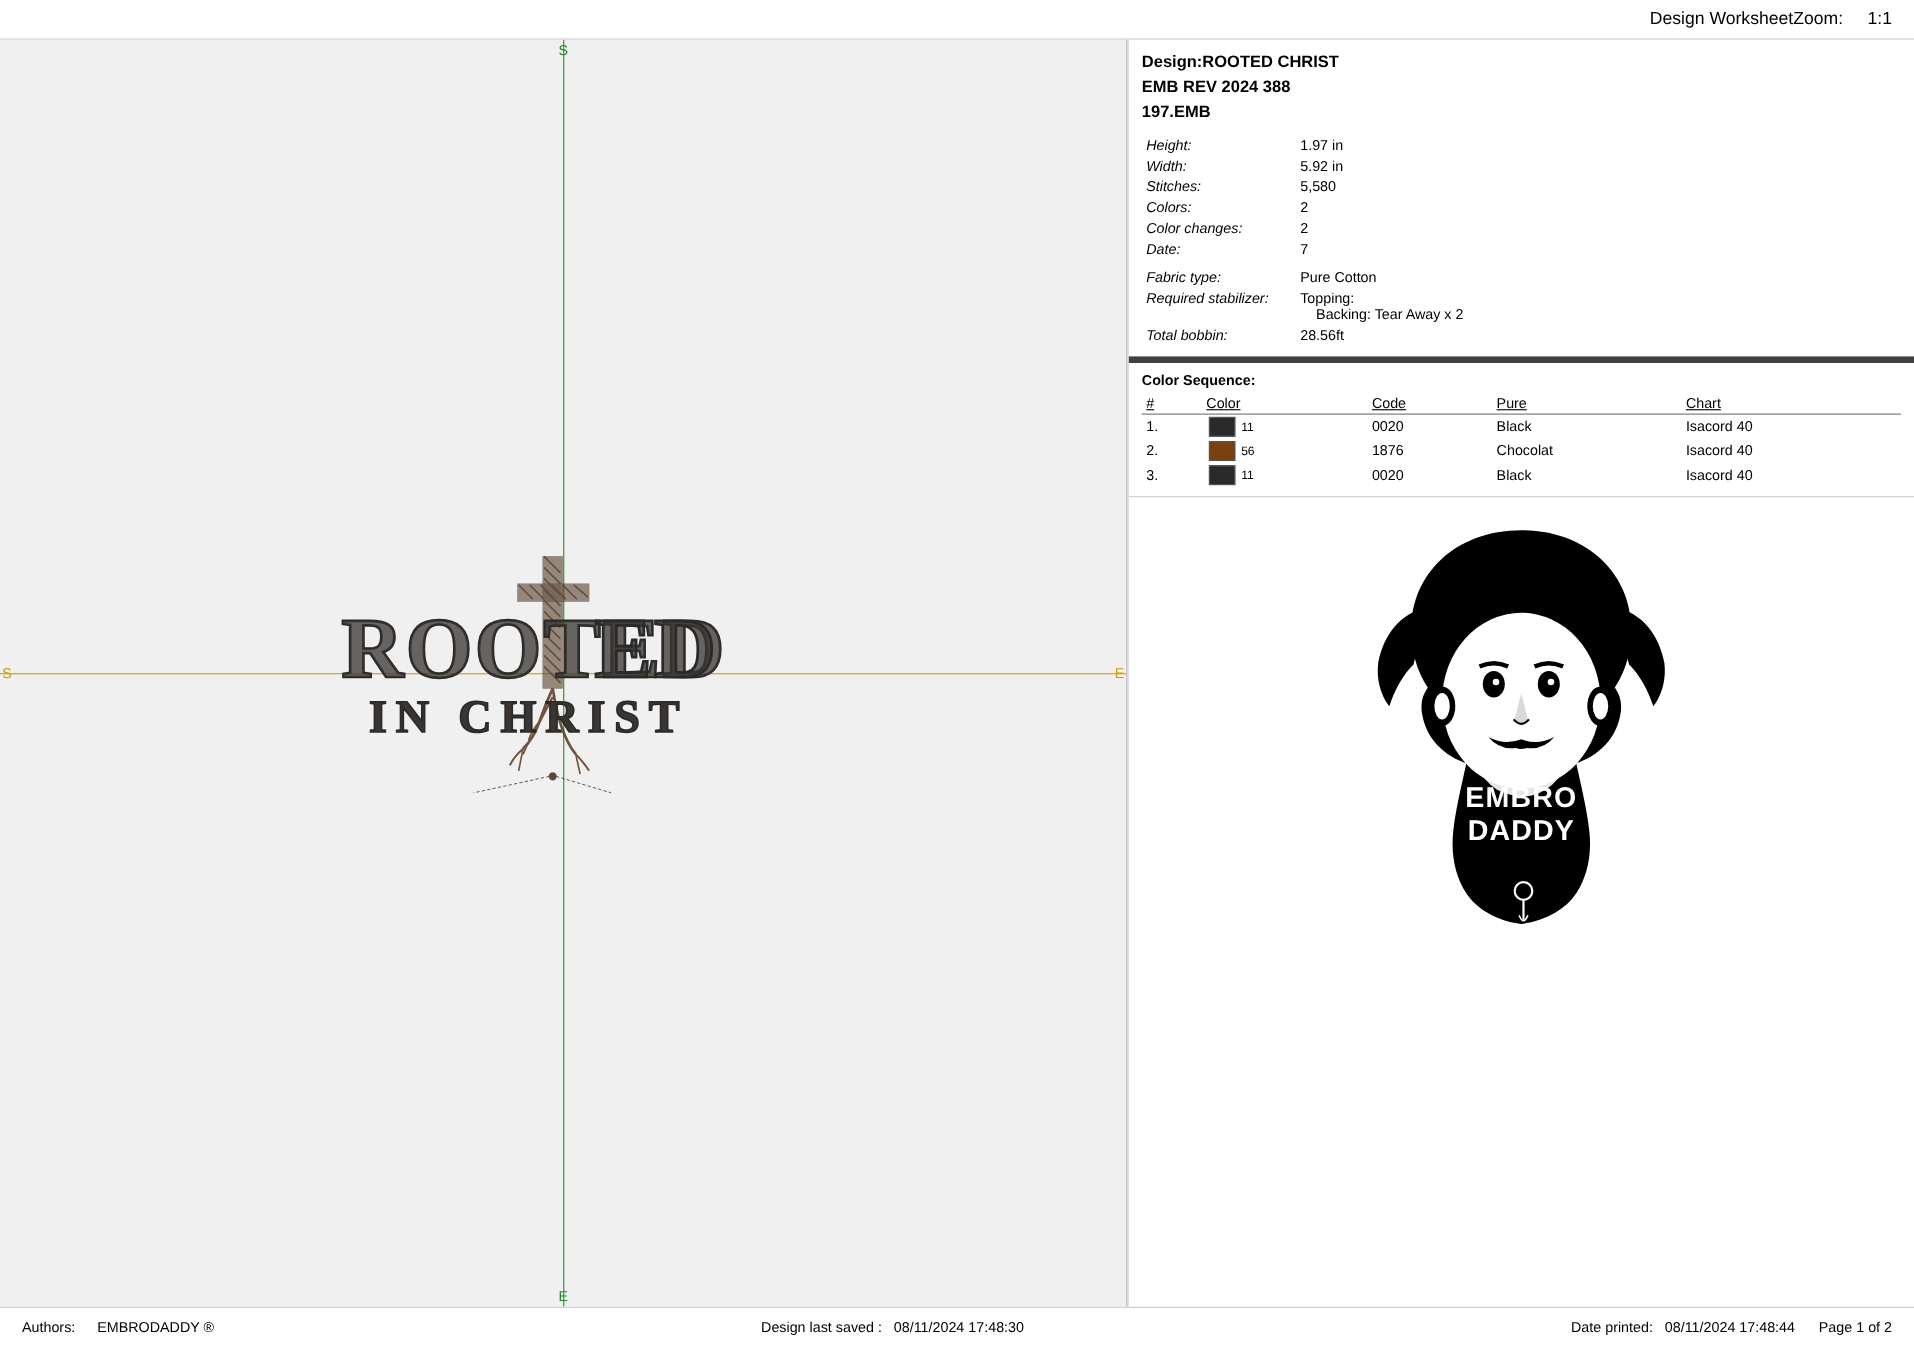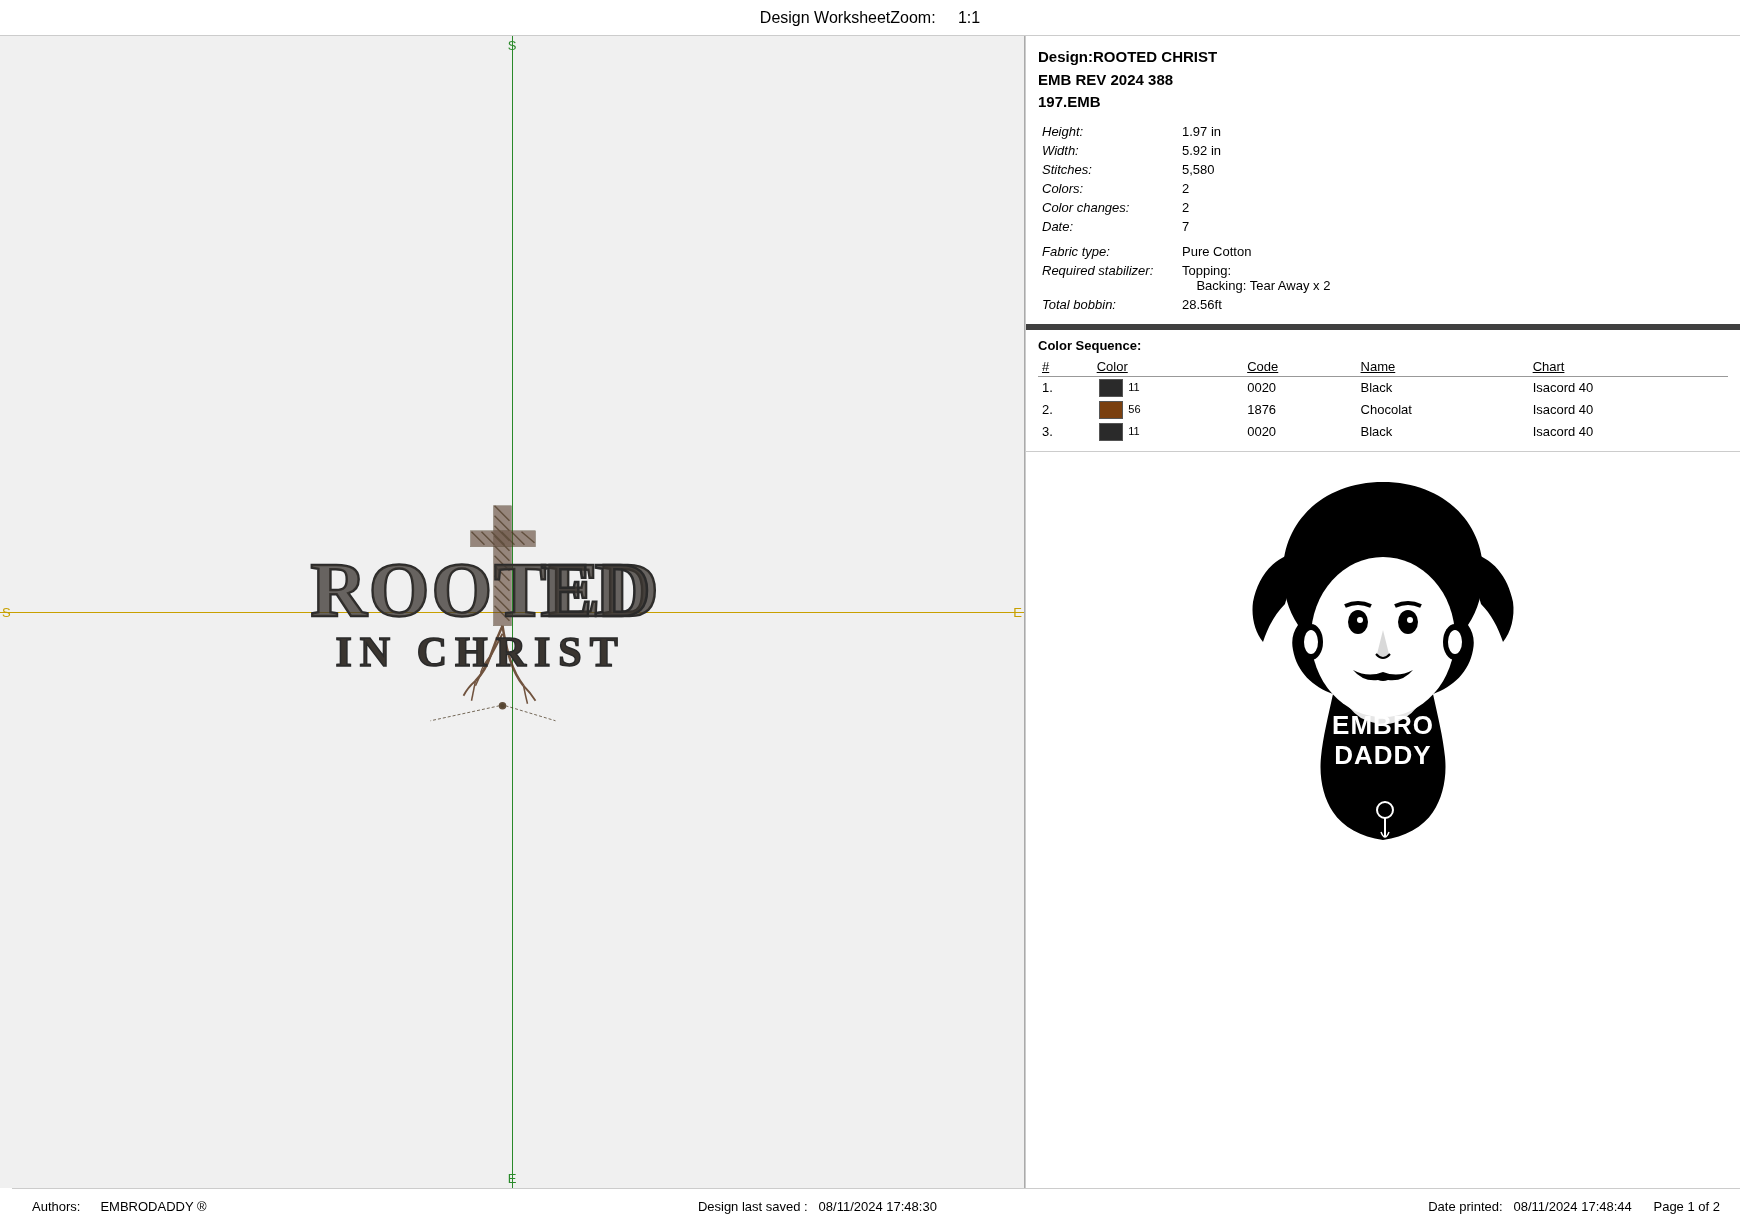--- a/index.html
+++ b/index.html
@@ -15,21 +15,21 @@
 
     
     #header {
       position: absolute;
       top: 0; left: 0; right: 0;
       height: 36px;
       background: #fff;
       border-bottom: 1px solid #ccc;
       display: flex;
       align-items: center;
-      justify-content: center;
+      justify-content: flex-end;
       padding: 0 20px;
       z-index: 10;
     }
     #header .title {
       font-size: 16px;
       font-weight: normal;
     }
     #header .zoom {
       font-size: 16px;
     }
@@ -193,21 +193,21 @@
       display: flex;
       justify-content: center;
       align-items: center;
       padding: 10px;
       text-align: center;
     }
 
     
     #footer {
       position: absolute;
-      bottom: 0; left: 12px; right: 0;
+      bottom: 0; left: 0; right: 0;
       height: 36px;
       background: #fff;
       border-top: 1px solid #ccc;
       display: flex;
       align-items: center;
       justify-content: space-between;
       padding: 4px 20px;
       font-size: 13px;
     }
 
@@ -356,21 +356,21 @@
   </div>
 
   <div id="color-section">
     <div class="color-seq-title">Color Sequence:</div>
     <table class="color-table">
       <thead>
         <tr>
           <th>#</th>
           <th>Color</th>
           <th>Code</th>
-          <th>Name</th>
+          <th>Pure</th>
           <th>Chart</th>
         </tr>
       </thead>
       <tbody id="color-rows">
       <tr>
       <td>1.</td>
       <td>
         <span class="color-swatch" style="background:#2a2a2a;"></span>
         <span style="font-size:11px;">11</span>
       </td>

